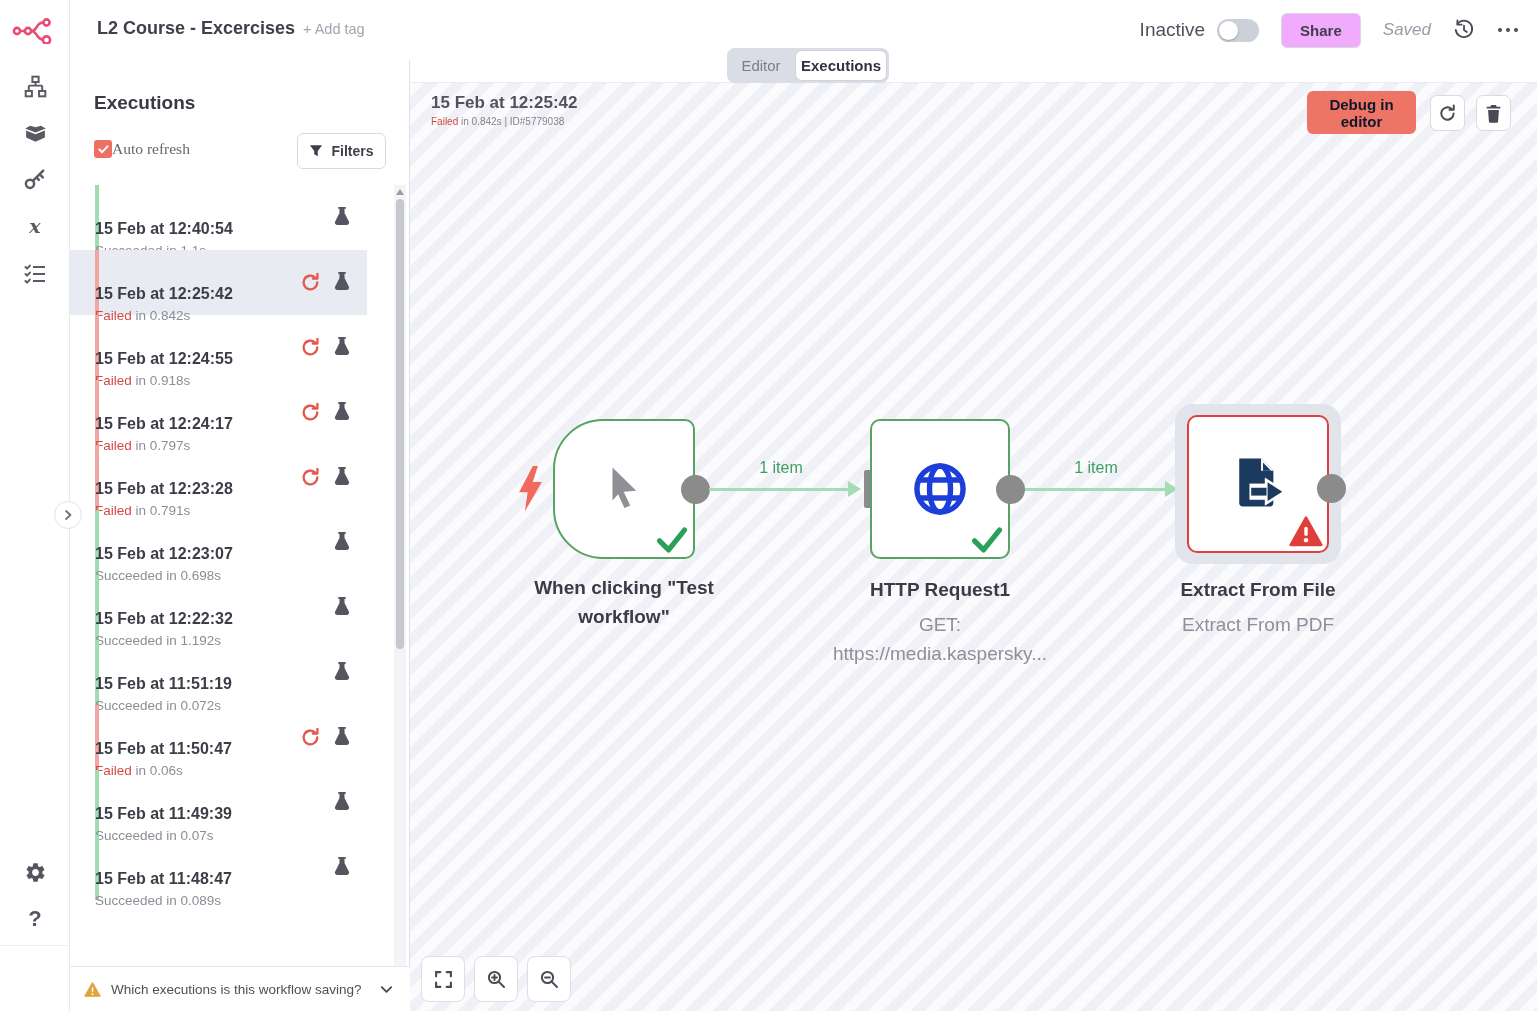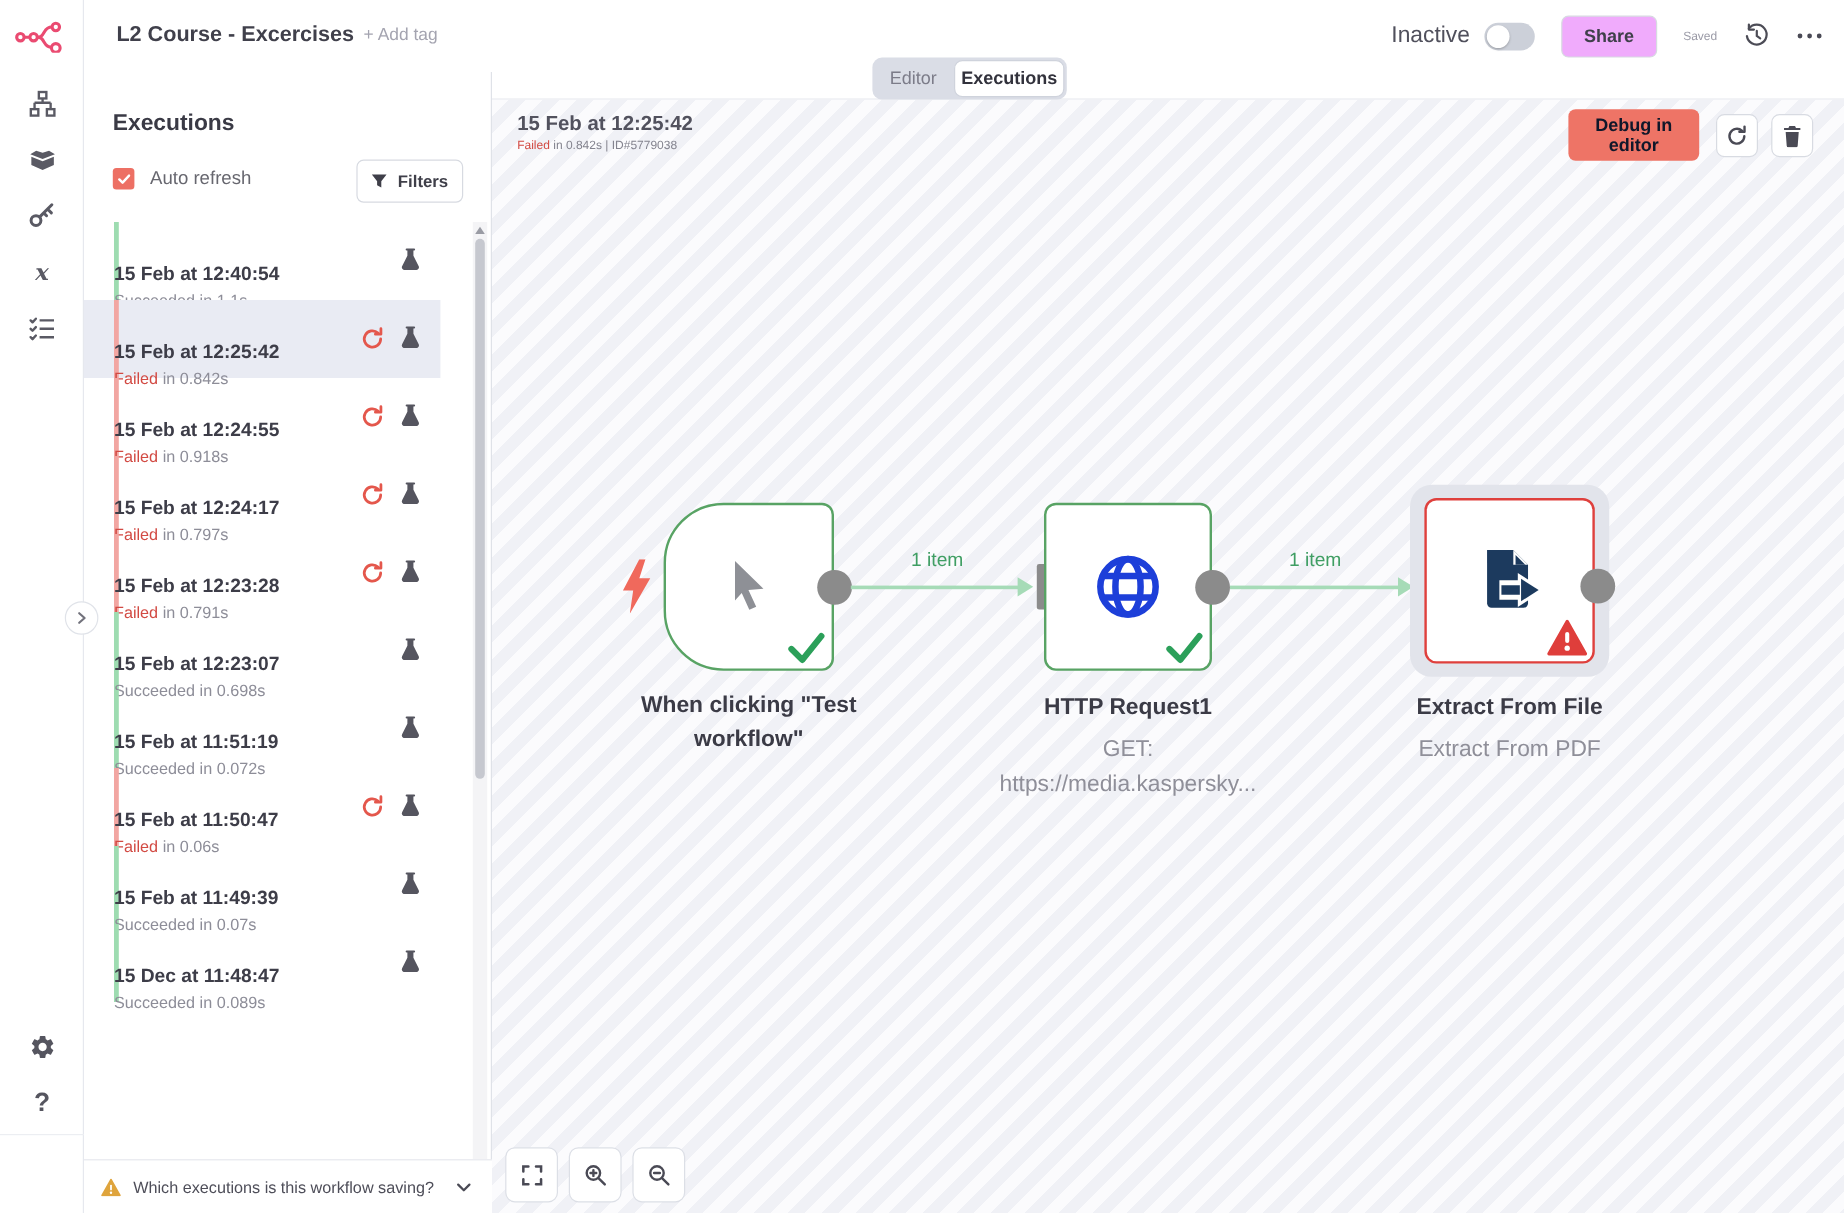--- a/index.html
+++ b/index.html
@@ -14,35 +14,35 @@
   #wf-title { position:absolute; left:97px; top:18px; font-size:18px; font-weight:700; color:#40404b; }
   #add-tag { position:absolute; left:303px; top:21px; font-size:14.5px; color:#a4a4b0; cursor:pointer; }
   #right-cluster { position:absolute; right:18px; top:0; height:60px; display:flex; align-items:center; gap:22px; }
   #inactive-wrap { display:flex; align-items:center; gap:12px; }
   #inactive-label { font-size:19px; color:#50505c; }
   .toggle { width:42px; height:23px; border-radius:12px; background:#ccd0d9; position:relative; cursor:pointer; }
   .toggle .knob { position:absolute; left:2px; top:2px; width:19px; height:19px; border-radius:50%; background:#fff;
     box-shadow:0 1px 2px rgba(0,0,0,.25); }
   #share-btn { border:1px solid #d7dae1; border-radius:6px; background:#f0abfc; padding:8px 18px;
     font-size:15px; font-weight:700; color:#3f3f4a; cursor:pointer; }
-  #saved-label { font-size:10px; color:#9a9aa6; }
+  #saved-label { font-size:17px; color:#9a9aa6;font-style:italic; }
   .iconbtn { background:none; border:none; cursor:pointer; display:flex; align-items:center; }
 
   
   #sidebar { position:absolute; left:0; top:60px; width:70px; height:951px; background:#fff;
     border-right:1px solid #e6e8ee; z-index:25; }
   .side-icon { position:absolute; left:0; width:70px; height:34px; display:flex; align-items:center;
     justify-content:center; cursor:pointer; }
   #sidebar-sep { position:absolute; left:0; top:885px; width:70px; border-top:1px solid #eceef2; }
 
   
   #exec-panel { position:absolute; left:70px; top:60px; width:340px; height:951px; background:#fff;
     border-right:1px solid #dfe2e8; z-index:20; }
   #exec-heading { position:absolute; left:24px; top:32px; font-size:19px; font-weight:700; color:#3a3a45; }
-  #auto-refresh { position:absolute; left:24px; top:80px; display:flex; align-items:flex-end; gap:13px; cursor:pointer; }
+  #auto-refresh { position:absolute; left:24px; top:80px; display:flex; align-items:flex-end; cursor:pointer;font-family:Liberation Serif, serif; }
   #auto-refresh-box { width:18px; height:18px; border-radius:3px; background:#ed7064; display:flex;
     align-items:center; justify-content:center; }
   #auto-refresh-label { font-size:15.5px; color:#67676f; }
   #filters-btn { position:absolute; left:227px; top:73px; width:89px; height:36px; border:1px solid #d7dae1;
     border-radius:6px; background:#fff; display:flex; align-items:center; justify-content:center; gap:8px;
     font-size:14px; font-weight:700; color:#3f3f49; cursor:pointer; }
 
   #exec-list { position:absolute; left:0; top:125px; width:340px; height:840px; overflow:hidden; }
   .exec-row { position:relative; height:65px; width:297px; margin-left:0; cursor:pointer; }
   .exec-row.selected { background:#e9ebf3; }
@@ -301,20 +301,30 @@
             <div class="exec-time">15 Feb at 12:23:07</div>
             <div class="exec-status"><span class="status-word">Succeeded</span> <span>in 0.698s</span></div>
           </div>
           <span class="exec-flask"><svg width="18" height="20" viewBox="0 0 20 22" fill="#55555f">
               <path d="M6.6 1h6.8a1 1 0 0 1 0 2h-.6v4.7l4.9 9.8c.8 1.6-.4 3.5-2.2 3.5H4.5c-1.8 0-3-1.9-2.2-3.5L7.2 7.7V3h-.6a1 1 0 0 1 0-2z"></path>
             </svg></span>
         </div>
         <div class="exec-row success">
           <div class="exec-bar"></div>
           <div class="exec-texts">
+            <div class="exec-time">15 Feb at 12:22:32</div>
+            <div class="exec-status"><span class="status-word">Succeeded</span> <span>in 1.192s</span></div>
+          </div>
+          <span class="exec-flask"><svg width="18" height="20" viewBox="0 0 20 22" fill="#55555f">
+              <path d="M6.6 1h6.8a1 1 0 0 1 0 2h-.6v4.7l4.9 9.8c.8 1.6-.4 3.5-2.2 3.5H4.5c-1.8 0-3-1.9-2.2-3.5L7.2 7.7V3h-.6a1 1 0 0 1 0-2z"></path>
+            </svg></span>
+        </div>
+        <div class="exec-row success">
+          <div class="exec-bar"></div>
+          <div class="exec-texts">
             <div class="exec-time">15 Feb at 11:51:19</div>
             <div class="exec-status"><span class="status-word">Succeeded</span> <span>in 0.072s</span></div>
           </div>
           <span class="exec-flask"><svg width="18" height="20" viewBox="0 0 20 22" fill="#55555f">
               <path d="M6.6 1h6.8a1 1 0 0 1 0 2h-.6v4.7l4.9 9.8c.8 1.6-.4 3.5-2.2 3.5H4.5c-1.8 0-3-1.9-2.2-3.5L7.2 7.7V3h-.6a1 1 0 0 1 0-2z"></path>
             </svg></span>
         </div>
         <div class="exec-row failed">
           <div class="exec-bar"></div>
           <div class="exec-texts">
@@ -335,21 +345,21 @@
             <div class="exec-time">15 Feb at 11:49:39</div>
             <div class="exec-status"><span class="status-word">Succeeded</span> <span>in 0.07s</span></div>
           </div>
           <span class="exec-flask"><svg width="18" height="20" viewBox="0 0 20 22" fill="#55555f">
               <path d="M6.6 1h6.8a1 1 0 0 1 0 2h-.6v4.7l4.9 9.8c.8 1.6-.4 3.5-2.2 3.5H4.5c-1.8 0-3-1.9-2.2-3.5L7.2 7.7V3h-.6a1 1 0 0 1 0-2z"></path>
             </svg></span>
         </div>
         <div class="exec-row success">
           <div class="exec-bar"></div>
           <div class="exec-texts">
-            <div class="exec-time">15 Dec at 11:48:47</div>
+            <div class="exec-time">15 Feb at 11:48:47</div>
             <div class="exec-status"><span class="status-word">Succeeded</span> <span>in 0.089s</span></div>
           </div>
           <span class="exec-flask"><svg width="18" height="20" viewBox="0 0 20 22" fill="#55555f">
               <path d="M6.6 1h6.8a1 1 0 0 1 0 2h-.6v4.7l4.9 9.8c.8 1.6-.4 3.5-2.2 3.5H4.5c-1.8 0-3-1.9-2.2-3.5L7.2 7.7V3h-.6a1 1 0 0 1 0-2z"></path>
             </svg></span>
         </div>
       </div>
 
     <div id="scrollbar">
       <div id="scroll-up" class="scroll-arrow"></div>

